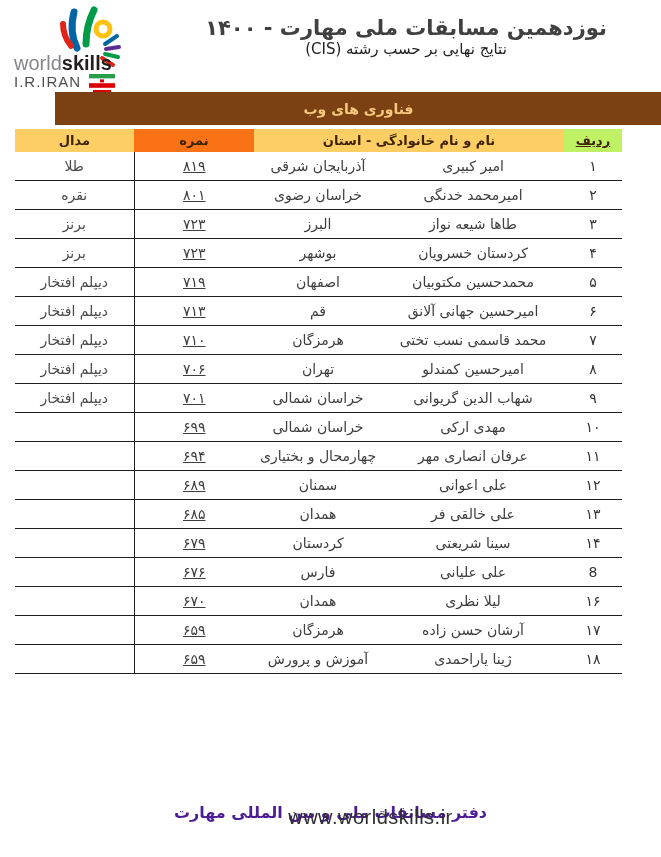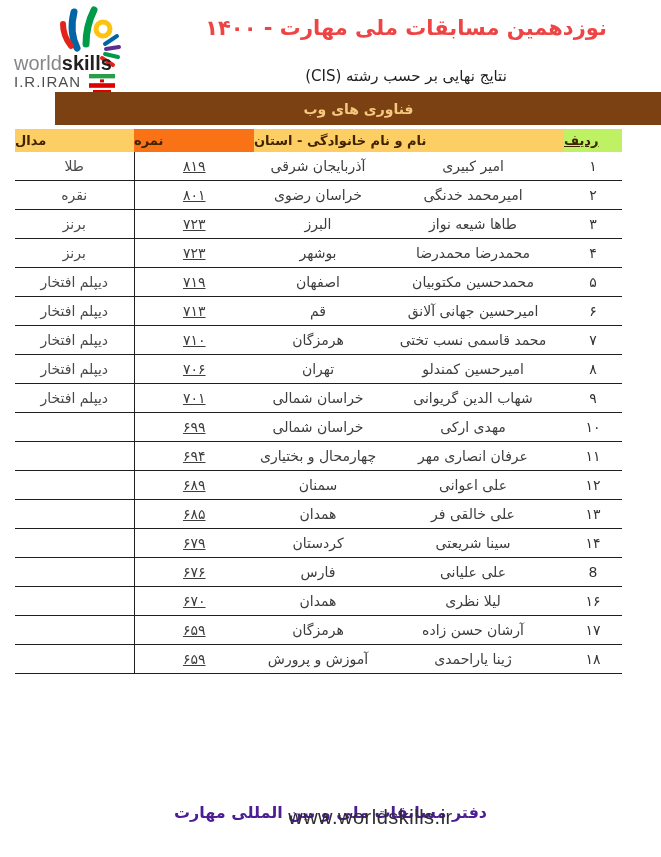--- a/index.html
+++ b/index.html
@@ -4,35 +4,35 @@
 <style>
   html,body{margin:0;padding:0;}
   body{
     width:661px;height:857px;position:relative;background:#ffffff;
     font-family:"DejaVu Sans", sans-serif;color:#1c1c1c;overflow:hidden;
   }
   
   .header{position:absolute;top:0;left:0;width:661px;height:92px;}
   .logo{position:absolute;left:13px;top:4px;width:124px;height:88px;}
   .titles{position:absolute;left:158px;top:16px;width:496px;text-align:center;direction:rtl;}
-  .doc-title{font-size:21px;font-weight:bold;color:#ef4444;letter-spacing:0;}
-  .doc-subtitle{font-size:15px;color:#222;margin-top:27px;}
+  .doc-title{font-size:21px;font-weight:bold;color:#404040;letter-spacing:0;}
+  .doc-subtitle{font-size:15px;color:#222;margin-top:0;}
   
   .banner{
     position:absolute;top:92px;left:15px;width:607px;height:33px;
     display:flex;align-items:center;justify-content:center;
     font-weight:bold;font-size:14px;direction:rtl;margin-left:40px;
   }
   
   .table-wrap{position:absolute;top:129px;left:15px;width:607px;}
   table{border-collapse:collapse;table-layout:fixed;width:607px;direction:rtl;}
   col.c-rank{width:58px;} col.c-name{width:182px;} col.c-province{width:128px;}
   col.c-score{width:120px;} col.c-medal{width:119px;}
   thead th{
-    height:23px;font-size:13px;font-weight:bold;text-align:left;
+    height:23px;font-size:13px;font-weight:bold;text-align:center;
     padding:0;white-space:nowrap;
   }
   tbody td{
     height:28px;padding:0;text-align:center;vertical-align:middle;
     font-size:14px;color:#3d3d3d;white-space:nowrap;
     border-bottom:1.5px solid #1f1f1f;
   }
   tbody td.col-score{border-left:1.8px solid #1f1f1f;text-decoration:underline;}
   tbody td.col-rank{font-size:14px;color:#333;}
   tbody td.col-medal{color:#4a4a4a;}
@@ -117,21 +117,21 @@
         </tr>
         <tr>
           <td class="col-rank">۳</td>
           <td class="col-name">طاها شیعه نواز</td>
           <td class="col-province">البرز</td>
           <td class="col-score">۷۲۳</td>
           <td class="col-medal">برنز</td>
         </tr>
         <tr>
           <td class="col-rank">۴</td>
-          <td class="col-name">محمدرضا محمدرضا</td>
+          <td class="col-name">کردستان خسرویان</td>
           <td class="col-province">بوشهر</td>
           <td class="col-score">۷۲۳</td>
           <td class="col-medal">برنز</td>
         </tr>
         <tr>
           <td class="col-rank">۵</td>
           <td class="col-name">محمدحسین مکتوبیان</td>
           <td class="col-province">اصفهان</td>
           <td class="col-score">۷۱۹</td>
           <td class="col-medal">دیپلم افتخار</td>

